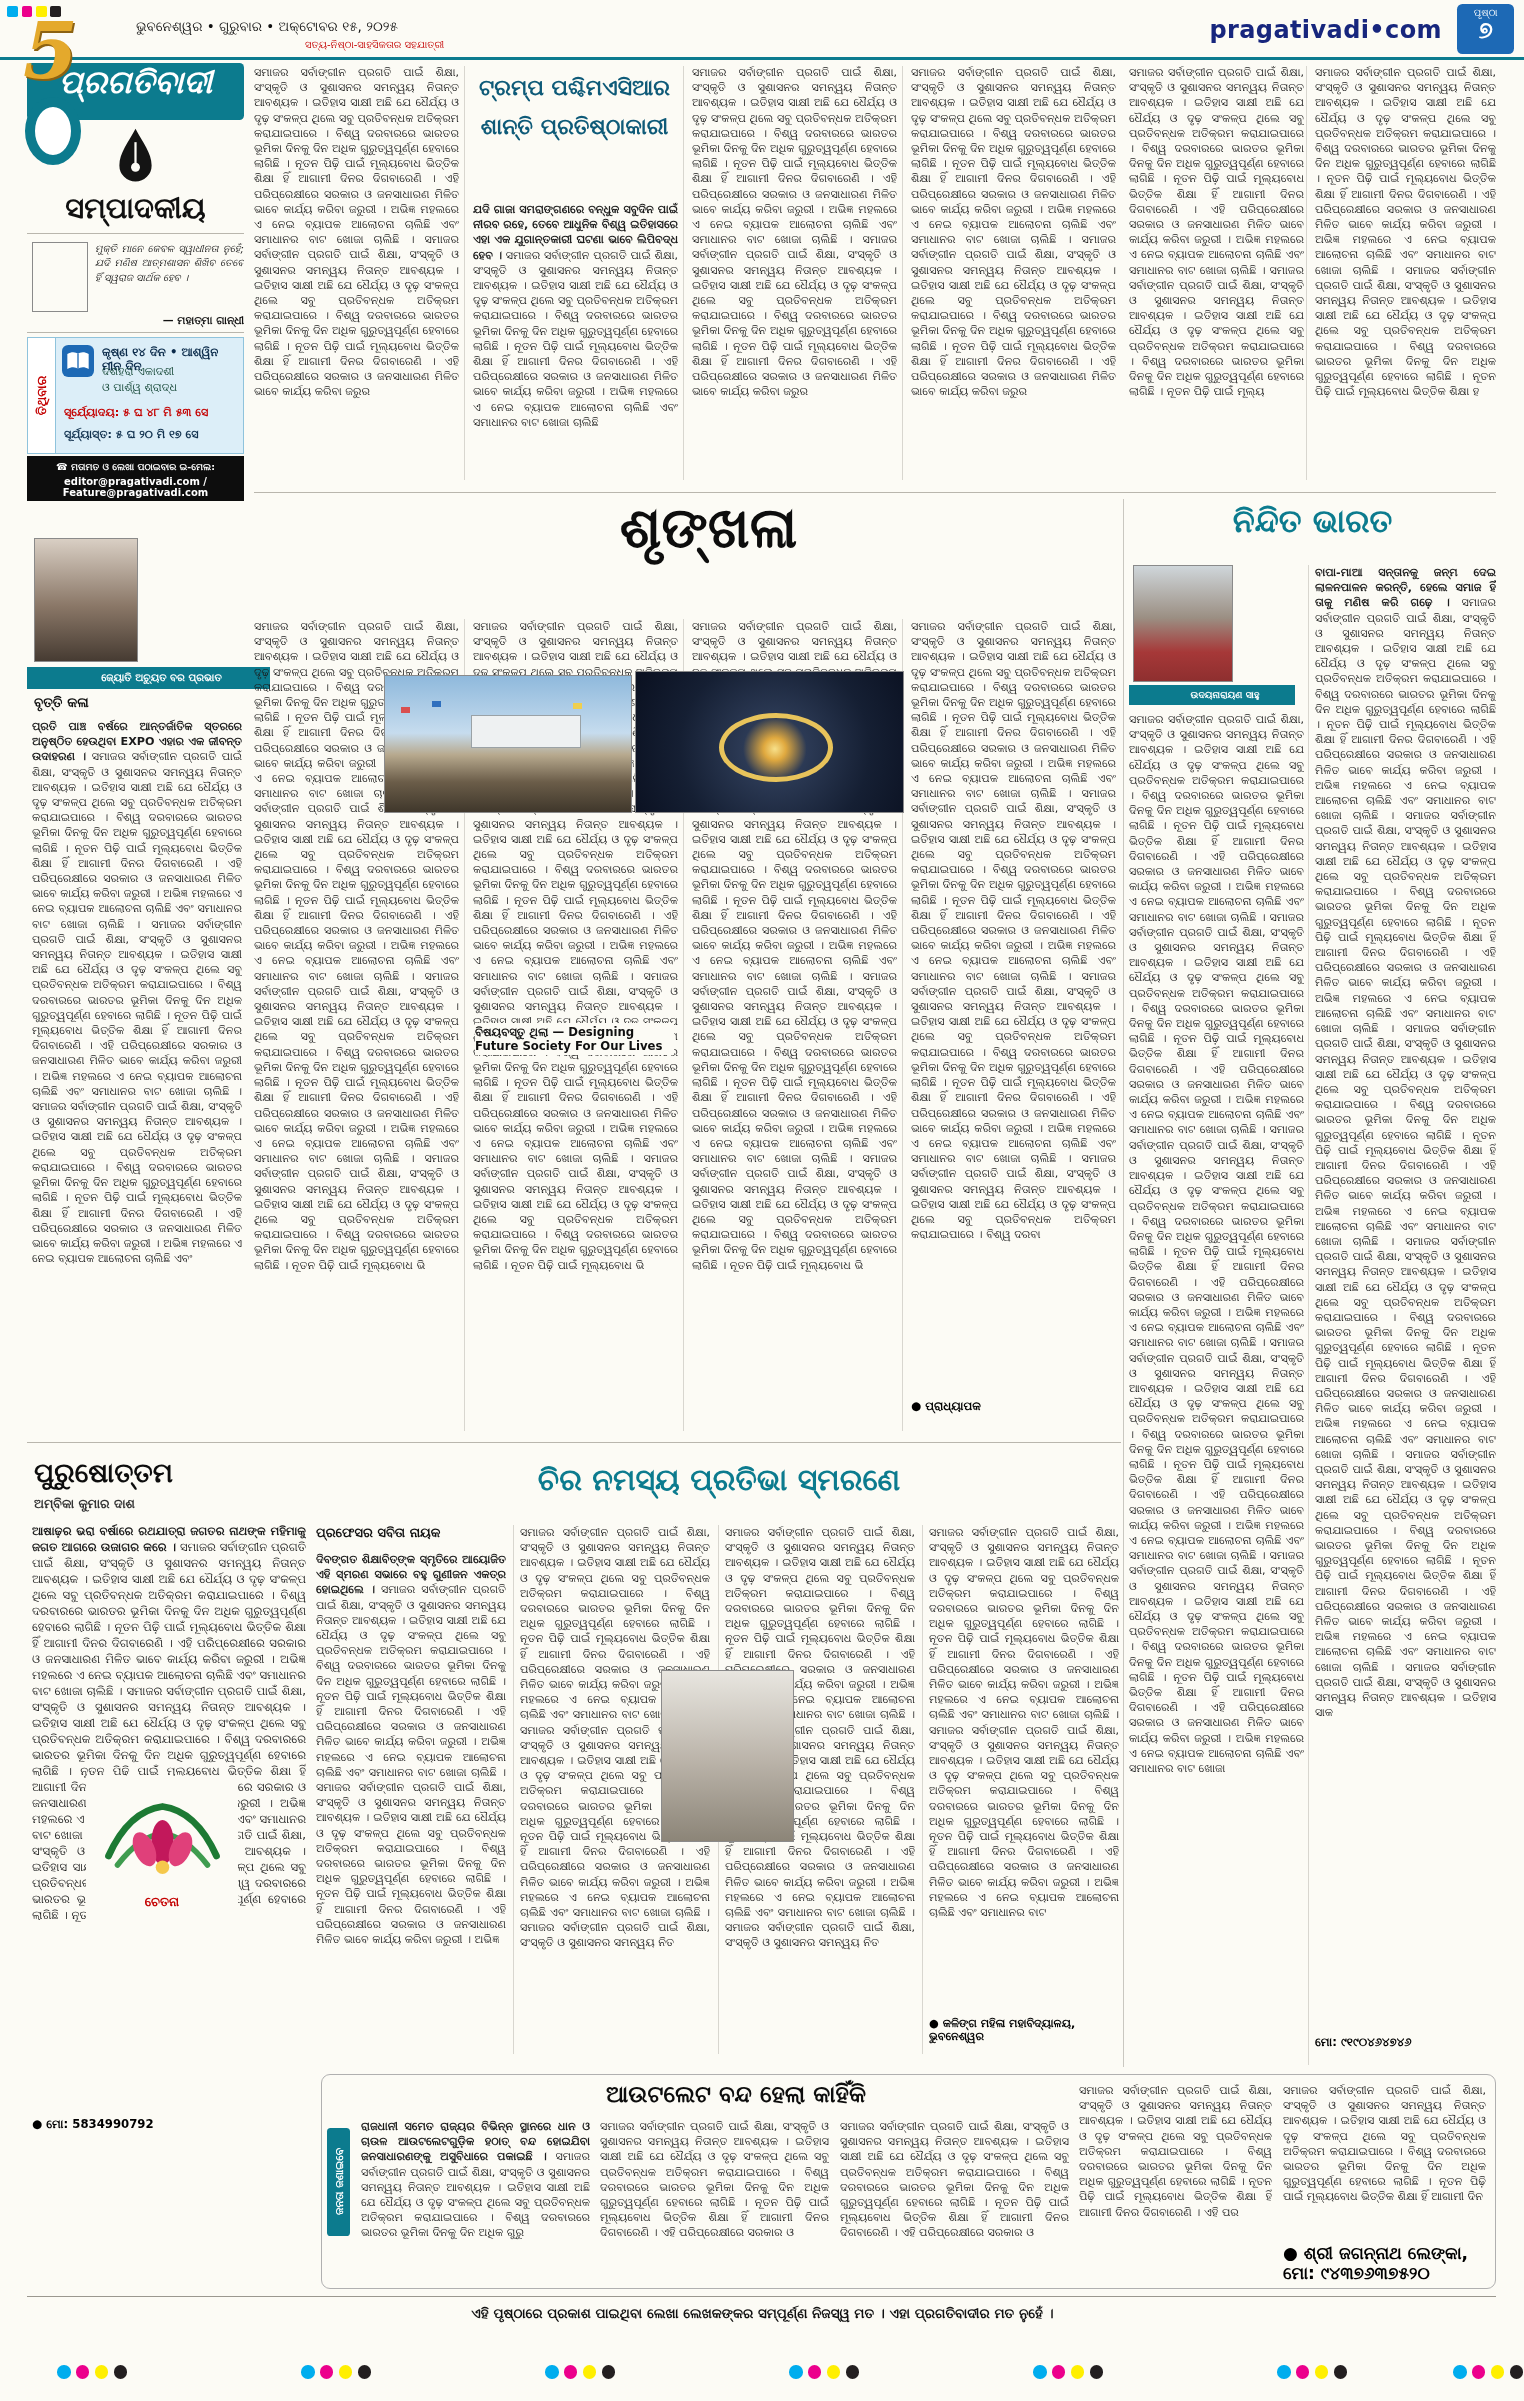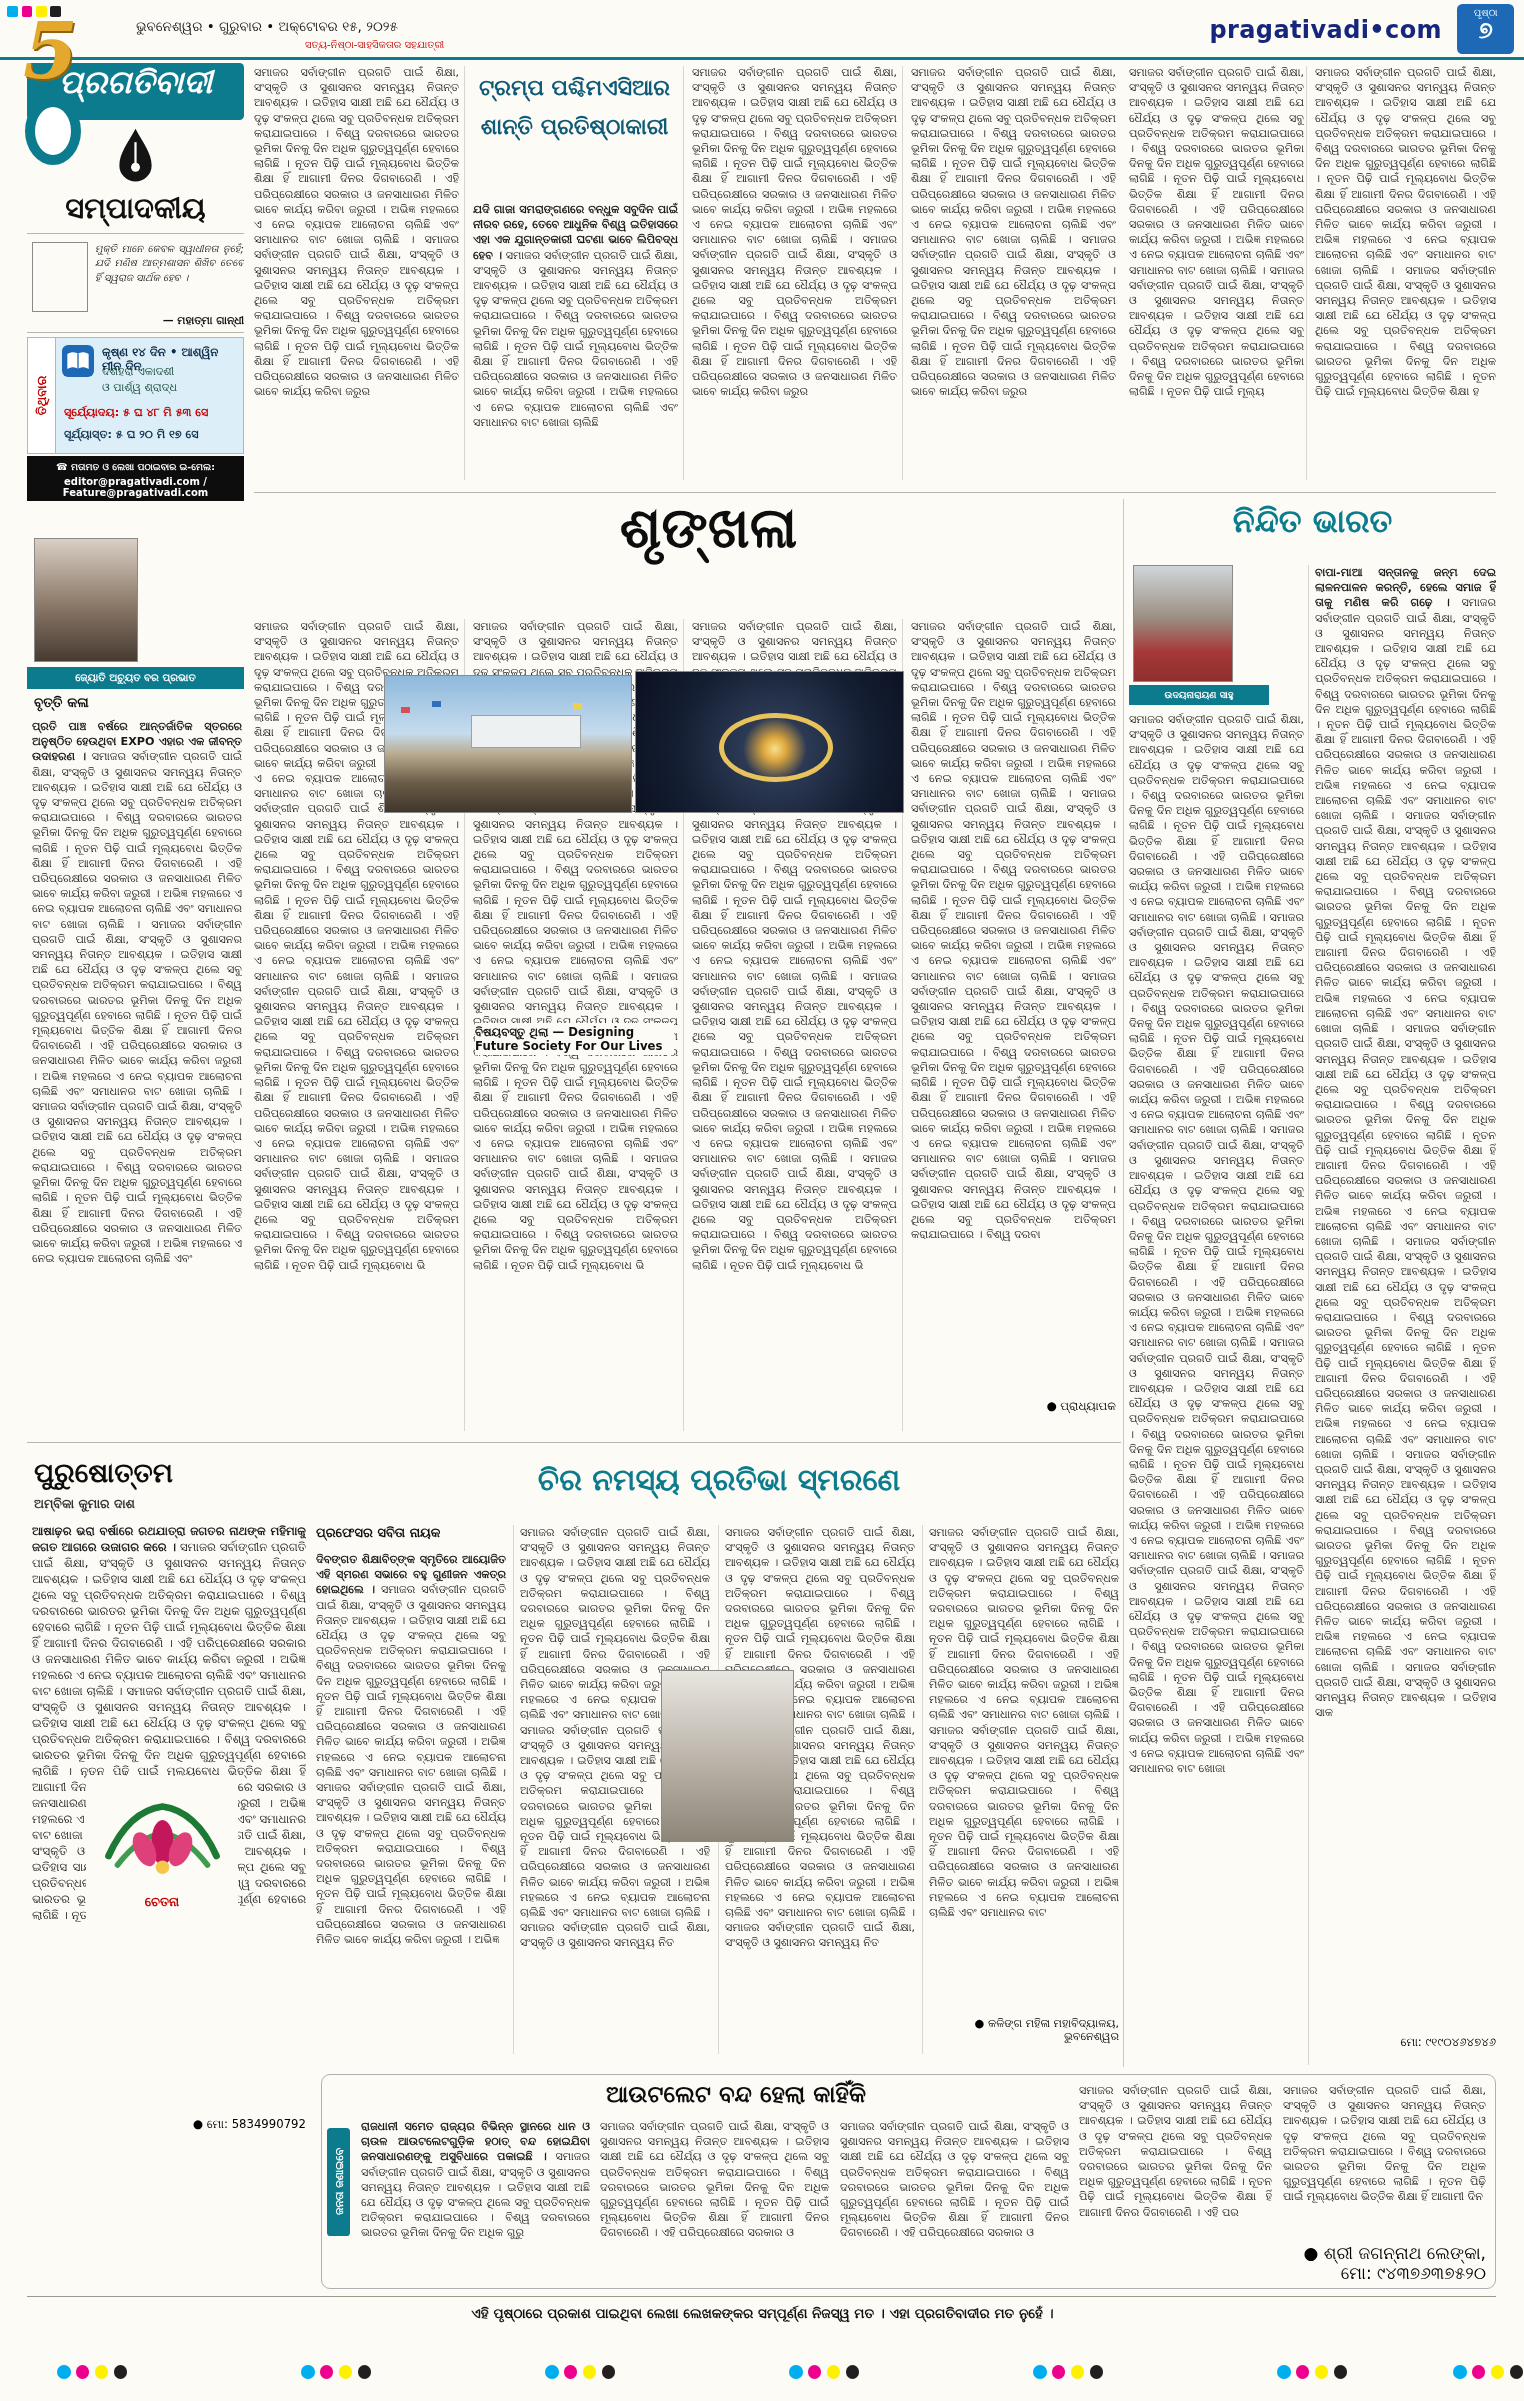--- a/index.html
+++ b/index.html
@@ -6,31 +6,31 @@
   .page{position:relative;width:1525px;height:2401px;background:#fcfbf5;
         font-family:"DejaVu Sans","Liberation Sans",sans-serif;overflow:hidden;margin:0 auto;}
   .abs{position:absolute;}
   .col{position:absolute;text-align:justify;font-size:11.2px;line-height:15.2px;color:#1b1b1b;
        overflow:hidden;word-break:break-word;}
   .col.small{font-size:10px;line-height:14.4px;}
   .vline{position:absolute;width:0.9px;background:#d8d6cf;}
   .hline{position:absolute;height:0.9px;background:#b9b6ad;}
   .photo{position:absolute;border:0.9px solid #8a8a8a;box-sizing:border-box;}
   .strip{position:absolute;background:#0c7b8e;color:#fff;display:flex;align-items:center;justify-content:center;
-         font-weight:bold;}
+         font-weight:bold;padding-left:26px;}
   .headline{position:absolute;font-weight:bold;text-align:center;}
   .coverbg{background:#fcfbf5;}
   .vwrap{position:absolute;overflow:visible;}
   .vwrap>div{position:absolute;transform:rotate(-90deg);display:flex;align-items:center;justify-content:center;
              font-weight:bold;color:#fff;white-space:nowrap;}
   .regrow span{display:inline-block;width:10.8px;height:10.8px;margin-right:3.6px;border-radius:1.8px;}
   .markgrp{position:absolute;display:flex;gap:5.4px;}
   .markgrp i{width:13.5px;height:13.5px;border-radius:50%;display:block;}
   .c-c{background:#00adee;} .c-m{background:#ec008c;} .c-y{background:#ffef00;} .c-k{background:#231f20;}
-  .signoff{font-weight:normal;text-align:right;}
+  .signoff{font-weight:bold;text-align:left;}
 </style>
 </head>
 <body>
 
 <div class="page">
 
   <div class="abs regrow" style="left:7.2px;top:3.6px;">
     <span class="c-c"></span><span class="c-m"></span><span class="c-y"></span><span class="c-k"></span>
   </div>
 

